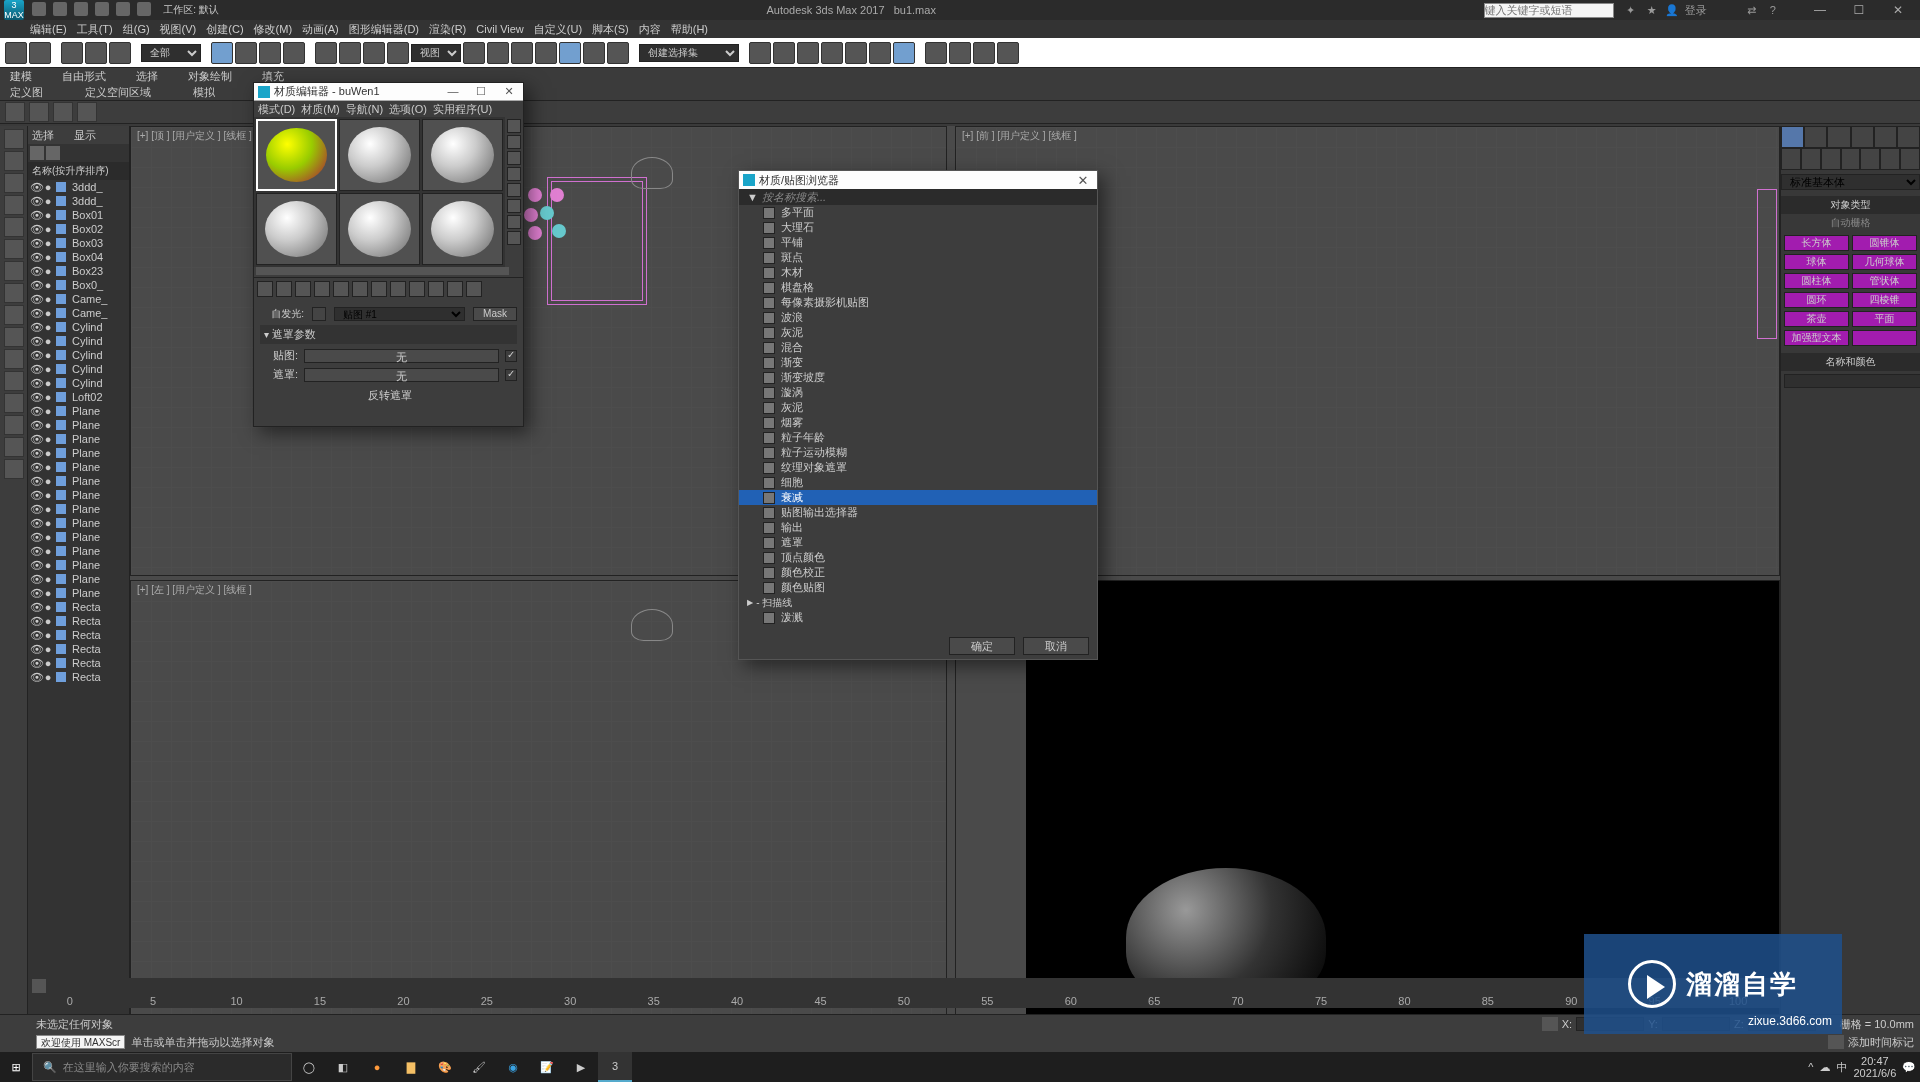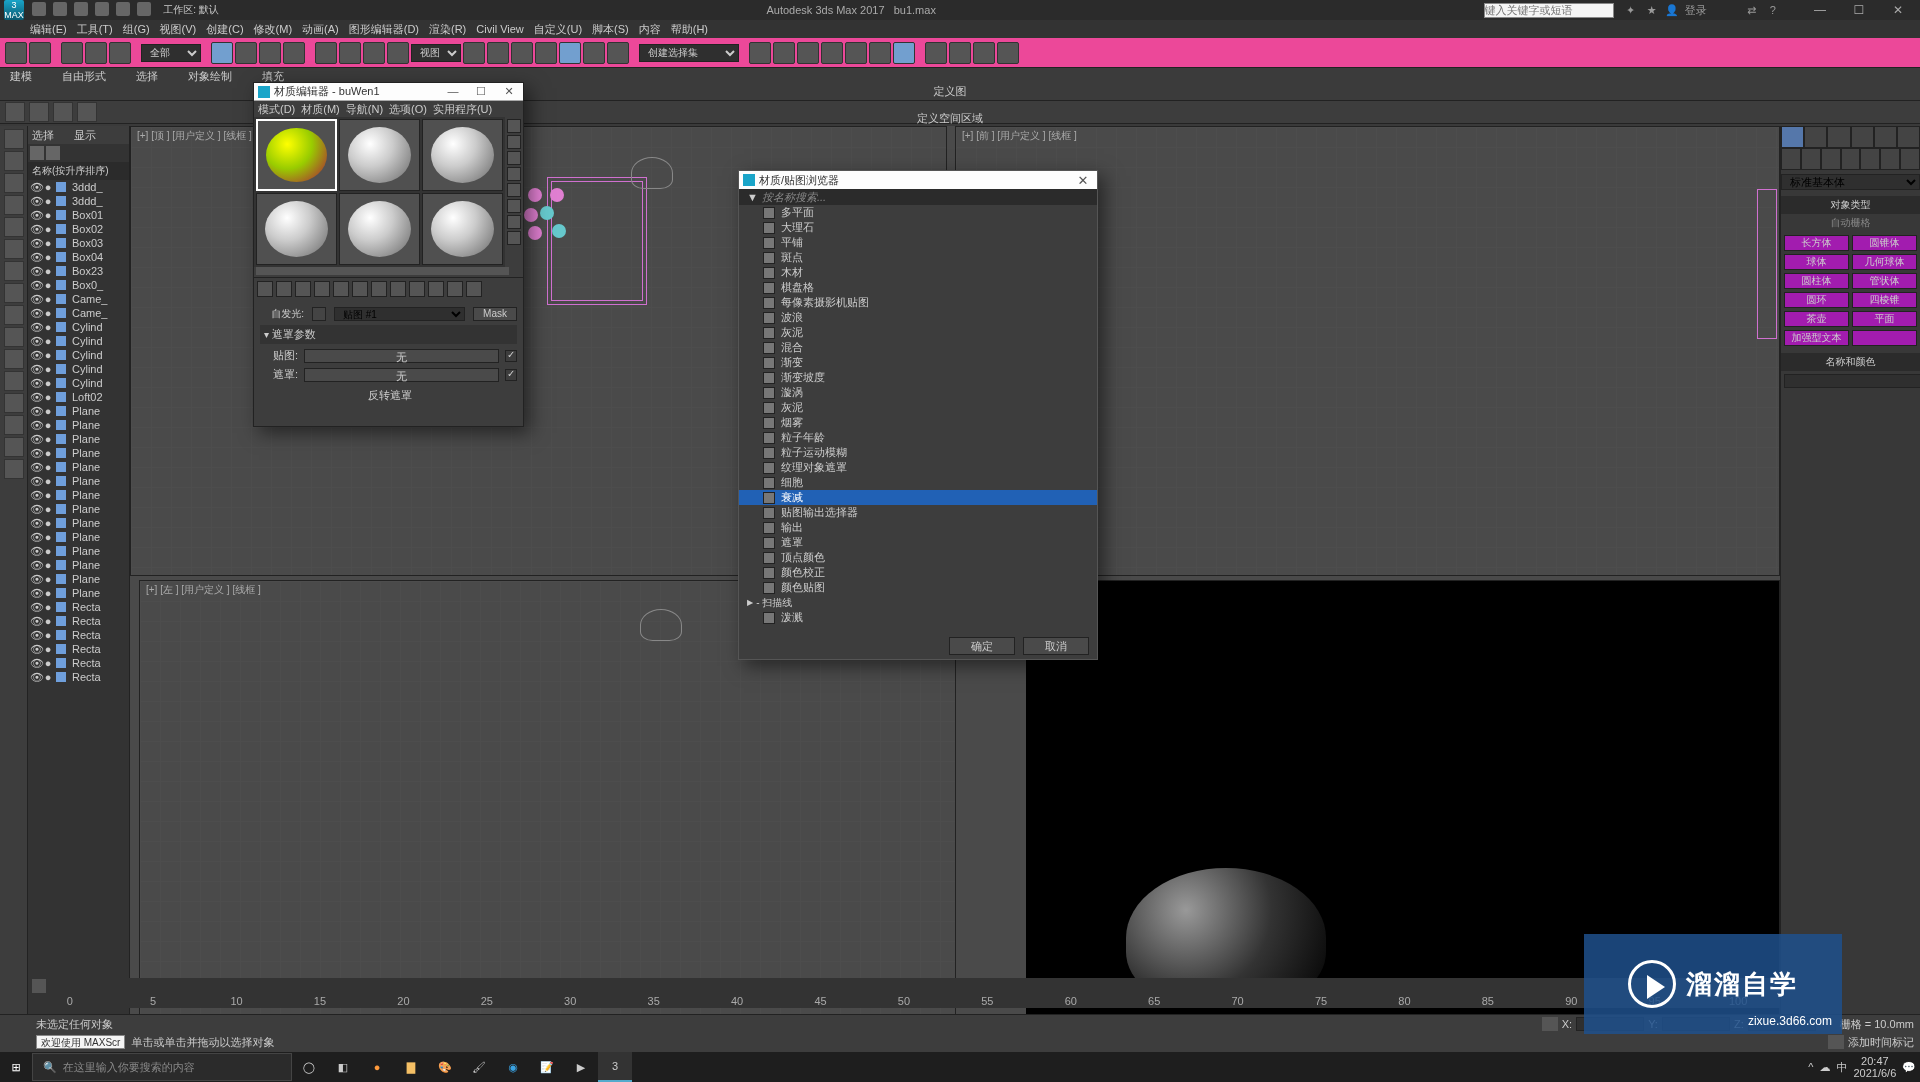--- a/index.html
+++ b/index.html
@@ -13,21 +13,21 @@
 .titlebar .title-center { flex: 1; text-align: center; color: #aaa; }
 .titlebar .search-top { width: 130px; height: 15px; background: #f5f5f5; border: 1px solid #888; }
 .titlebar .right-icons span { display: inline-block; width: 18px; text-align: center; color: #999; }
 .titlebar .win-ctrl span { display: inline-block; width: 36px; text-align: center; color: #aaa; font-size: 12px; }
 
 
 .menubar { height: 18px; background: #333; display: flex; align-items: center; padding-left: 30px; gap: 10px; color: #ccc; }
 .menubar span { font-size: 11px; }
 
 
-.maintb { height: 30px; background: #ec4899; border-bottom: 1px solid #222; display: flex; align-items: center; padding: 0 5px; gap: 2px; }
+.maintb { height: 30px; background: #ffffff; border-bottom: 1px solid #222; display: flex; align-items: center; padding: 0 5px; gap: 2px; }
 .maintb .tbtn { width: 22px; height: 22px; background: #555; border: 1px solid #333; border-radius: 2px; }
 .maintb .tbtn.sel { background: #729fcf; }
 .maintb .dd { height: 18px; background: #2f2f2f; border: 1px solid #222; color: #ccc; padding: 0 4px; font-size: 10px; }
 
 
 .ribbon { height: 16px; background: #3b3b3b; display: flex; align-items: center; padding-left: 10px; }
 .ribbon span { margin-right: 30px; font-size: 11px; color: #ccc; }
 
 
 .tool-row { height: 24px; background: #3d3d3d; border-top: 1px solid #222; border-bottom: 1px solid #222; display: flex; align-items: center; padding: 0 5px; gap: 4px; }
@@ -54,21 +54,21 @@
 
 
 .viewports { flex: 1; position: relative; background: #4a4a4a; }
 .vp { position: absolute; background: #4a4a4a; border: 1px solid #222; }
 .vp .label { position: absolute; top: 2px; left: 6px; font-size: 10px; color: #aaa; }
 .vp .grid-bg { position: absolute; inset: 0;
   background-image: linear-gradient(#555 1px, transparent 1px), linear-gradient(90deg, #555 1px, transparent 1px);
   background-size: 20px 20px; opacity: 0.3; }
 .vp-tl { left: 0; top: 0; width: 49.5%; height: 49%; }
 .vp-tr { right: 0; top: 0; width: 50%; height: 49%; }
-.vp-bl { left: 0; top: 49.5%; width: 49.5%; height: 50%; margin-left: 9px; }
+.vp-bl { left: 0; top: 49.5%; width: 49.5%; height: 50%; }
 .vp-br { right: 0; top: 49.5%; width: 50%; height: 50%; }
 .magenta-rect { border: 1px solid #d070d0; position: absolute; }
 .teapot-sil { width: 60px; height: 50px; position: absolute; }
 .teapot-sil::before { content: ""; position: absolute; bottom: 0; left: 10px; width: 40px; height: 30px; border: 1px solid #888; border-radius: 50% 50% 30% 30%; }
 .vp-br .render-area { position: absolute; left: 70px; top: 0; right: 0; bottom: 10px; background: #000; }
 .vp-br .teapot-render { position: absolute; left: 100px; bottom: 20px; width: 200px; height: 140px; background: radial-gradient(circle at 30% 30%, #999, #333, #000); border-radius: 50% 50% 40% 40%; }
 
 
 .cmdpanel { width: 140px; background: #383838; border-left: 1px solid #222; display: flex; flex-direction: column; }
 .cmdpanel .tabs { height: 22px; display: flex; background: #2f2f2f; }
@@ -253,21 +253,21 @@
   <div class="tbtn"></div>
 </div>
 
 <div class="ribbon">
   <span>建模</span>
   <span>自由形式</span>
   <span>选择</span>
   <span>对象绘制</span>
   <span>填充</span>
 </div>
-<div class="ribbon subbar" style="font-size:10px; gap:12px;flex-direction:column;">
+<div class="ribbon subbar" style="font-size:10px; gap:12px;">
   <span>定义图</span>
   <span>定义空间区域</span>
   <span>模拟</span>
   <span>显示</span>
   <span>编辑选定对象</span>
 </div>
 <div class="tool-row">
   <div class="tb"></div>
   <div class="tb"></div>
   <div class="tb"></div>

